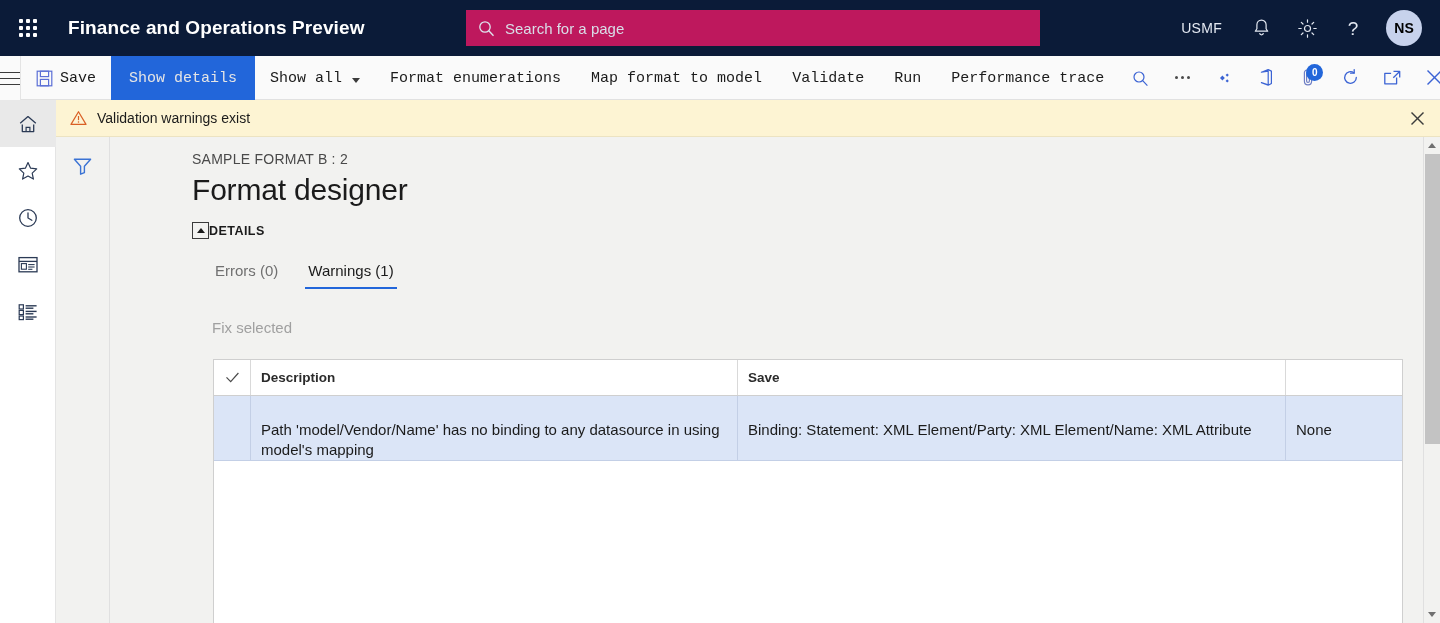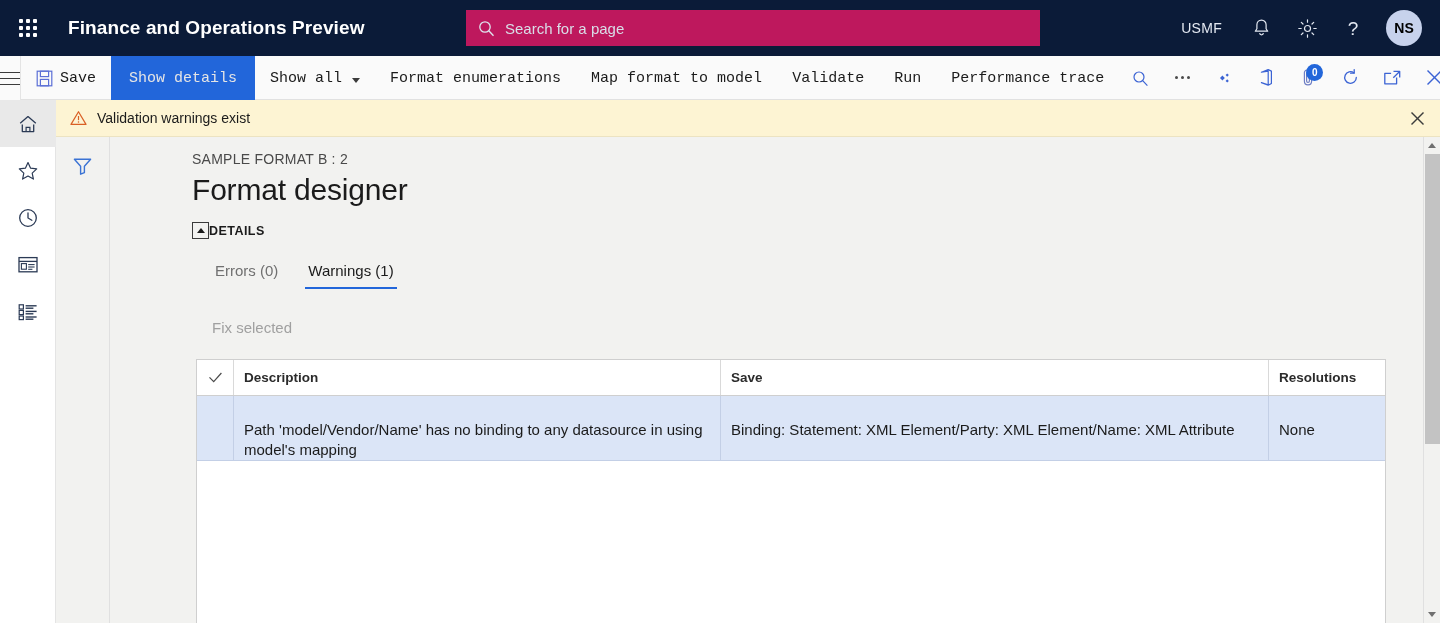--- a/index.html
+++ b/index.html
@@ -182,21 +182,21 @@
     font-size: 15px; color: #707070; padding: 4px 3px 8px 3px;
     cursor: pointer; border-bottom: 2px solid transparent;
   }
   .tab.active { color: #1b1b1b; border-bottom: 2px solid #2266da; }
 
   .fixrow { margin-top: 26px; padding-left: 18px; }
   .fixbtn { font-size: 15px; color: #a0a0a0; cursor: default; display:inline-block; padding: 4px 2px; }
 
   
   .gridwrap {
-    margin-top: 19px; margin-left: 4px;
+    margin-top: 19px; margin-left: 21px;
     flex: 1; min-height: 0;
     display: flex; flex-direction: column;
   }
   .grid {
     background: #ffffff;
     border: 1px solid #cfcfcf;
     border-bottom: none;
     width: 1190px;
     flex: 1; min-height: 0;
     display: flex; flex-direction: column;
@@ -535,21 +535,20 @@
             <div class="ghead">
               <div class="gcell c-check">
                 <span>
                   <svg width="15" height="13" viewBox="0 0 15 13">
                       <path d="M1.5 6.3l4.2 4.4L13.4 2" fill="none" stroke="#4a4a4a" stroke-width="1.2"></path>
                     </svg>
                 </span>
               </div>
               <div class="gcell c-desc">Description</div>
               <div class="gcell c-path">Save</div>
-              <div class="gcell c-res">Resolutions</div>
             </div>
 
             <div class="grow">
               <div class="gcell c-check"></div>
               <div class="gcell c-desc">Path 'model/Vendor/Name' has no binding to any datasource in using model's mapping</div>
               <div class="gcell c-path">Binding: Statement: XML Element/Party: XML Element/Name: XML Attribute</div>
               <div class="gcell c-res">None</div>
             </div>
 
             <div class="gfill"></div>

